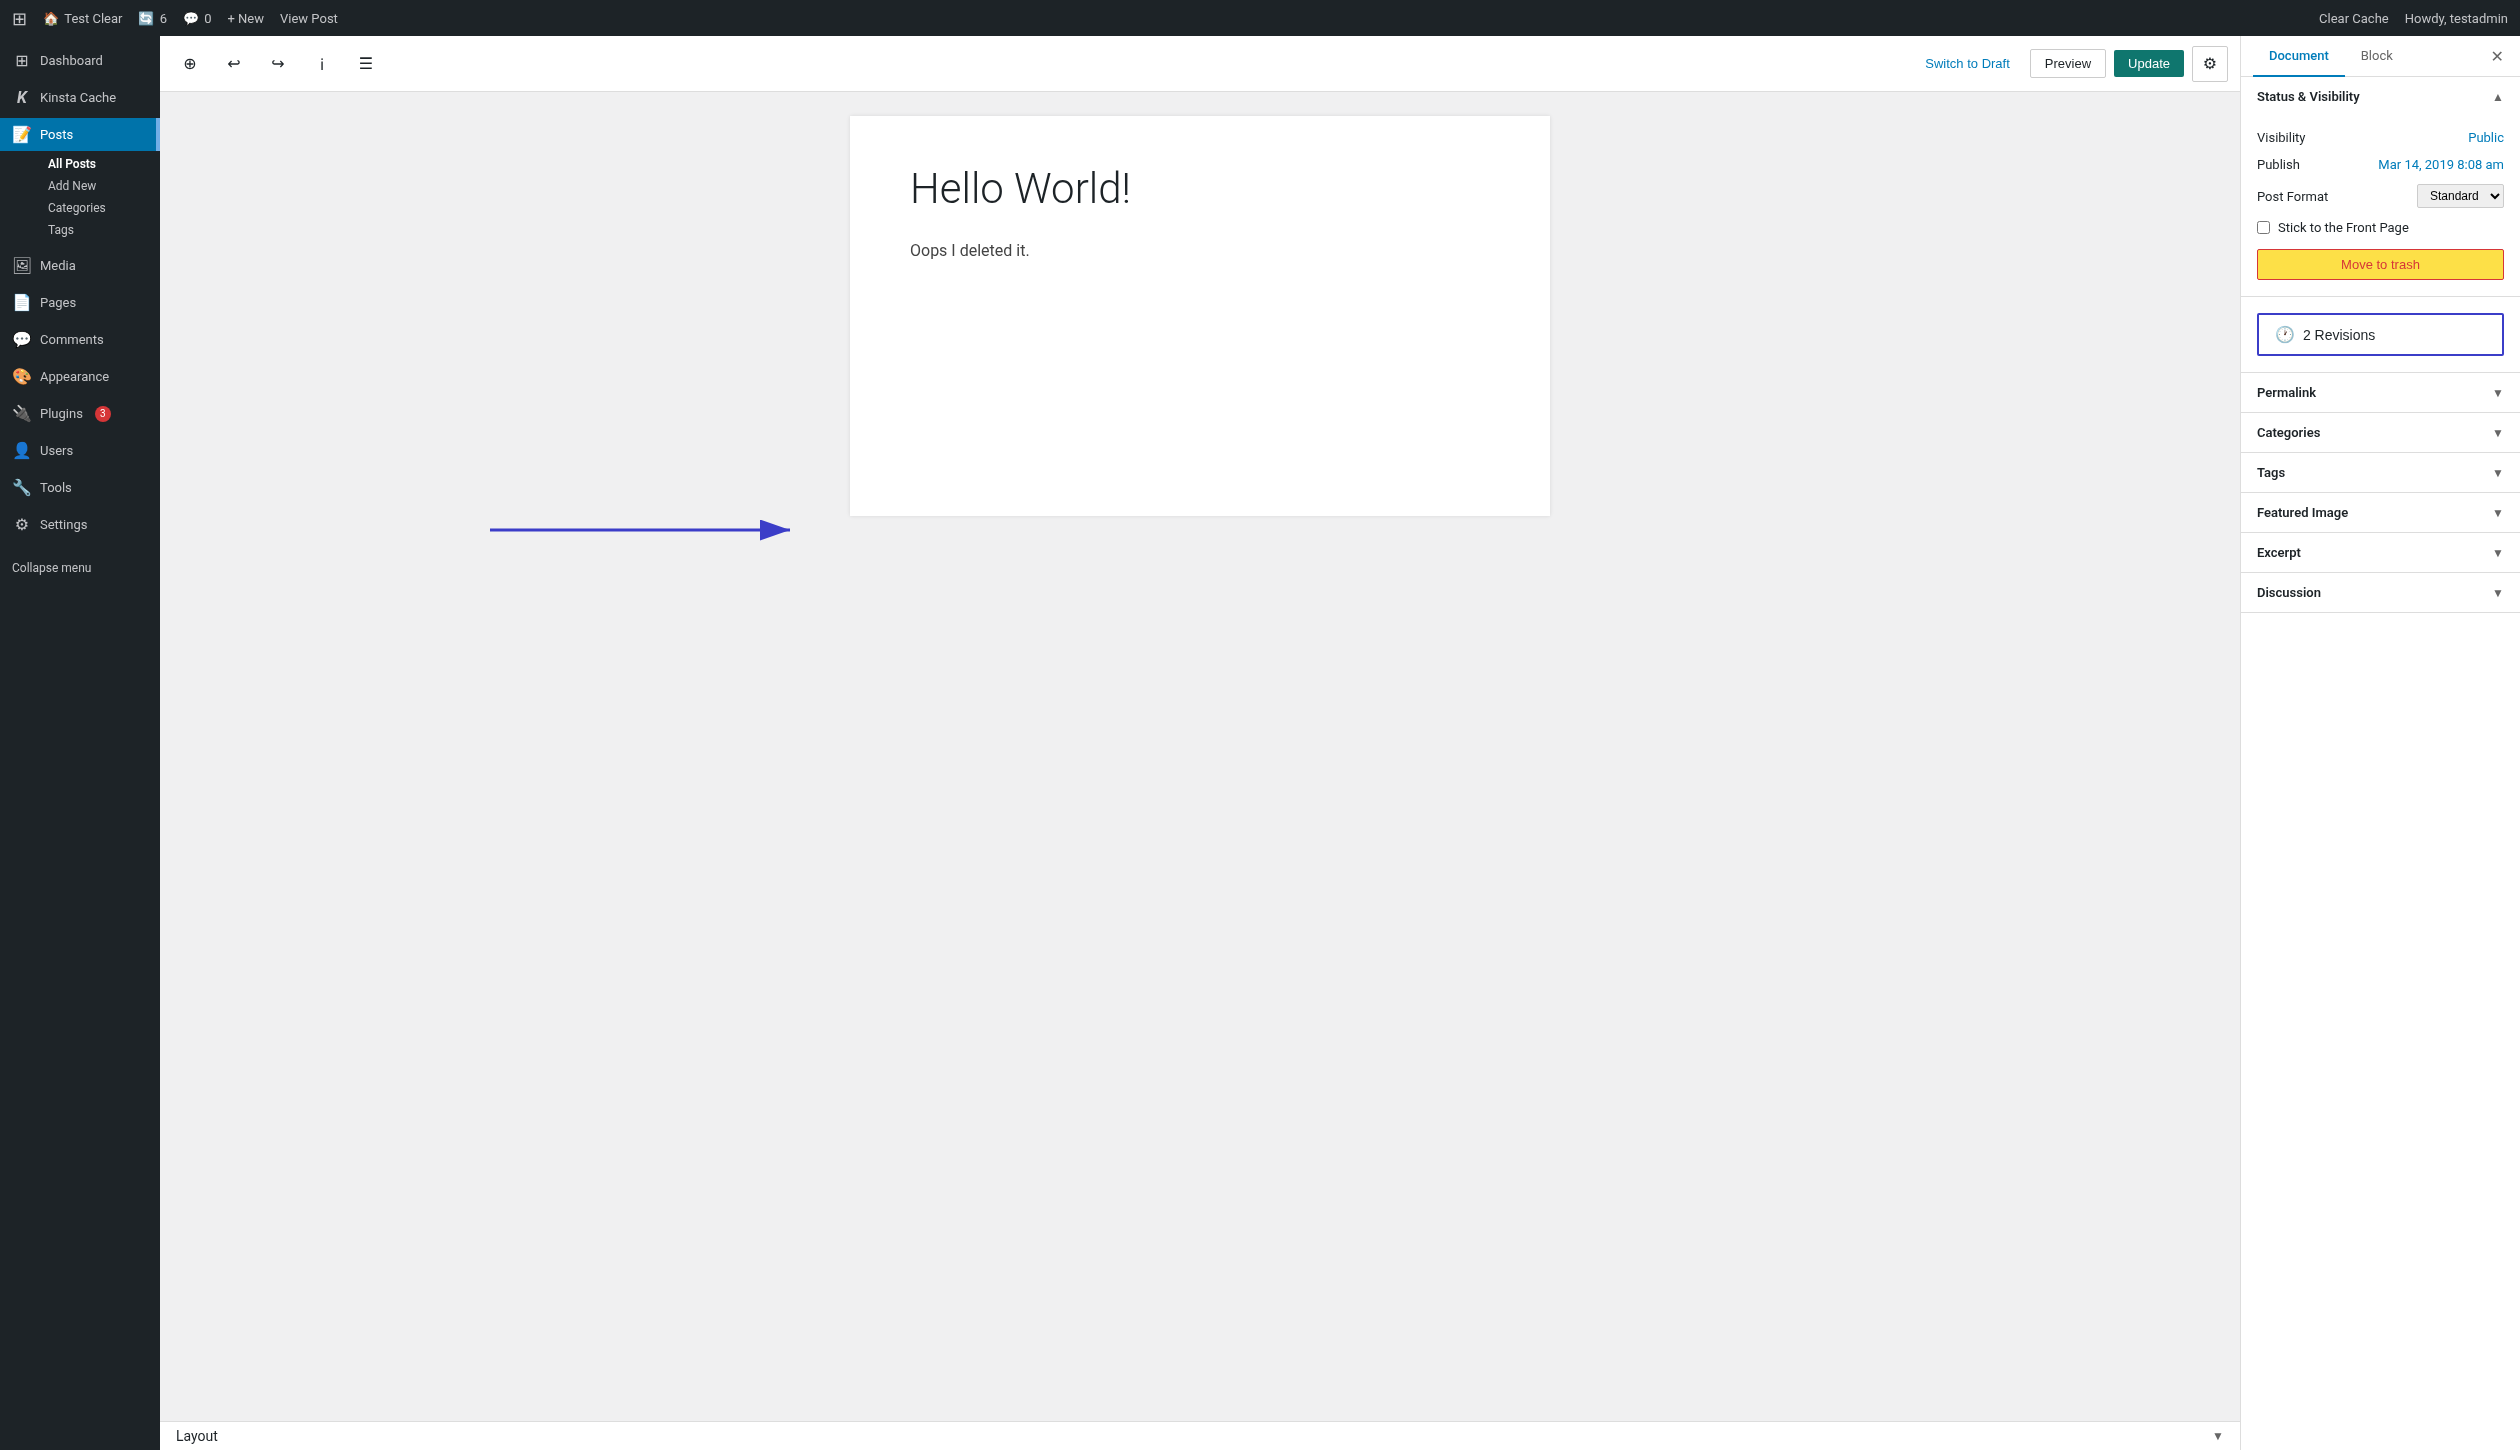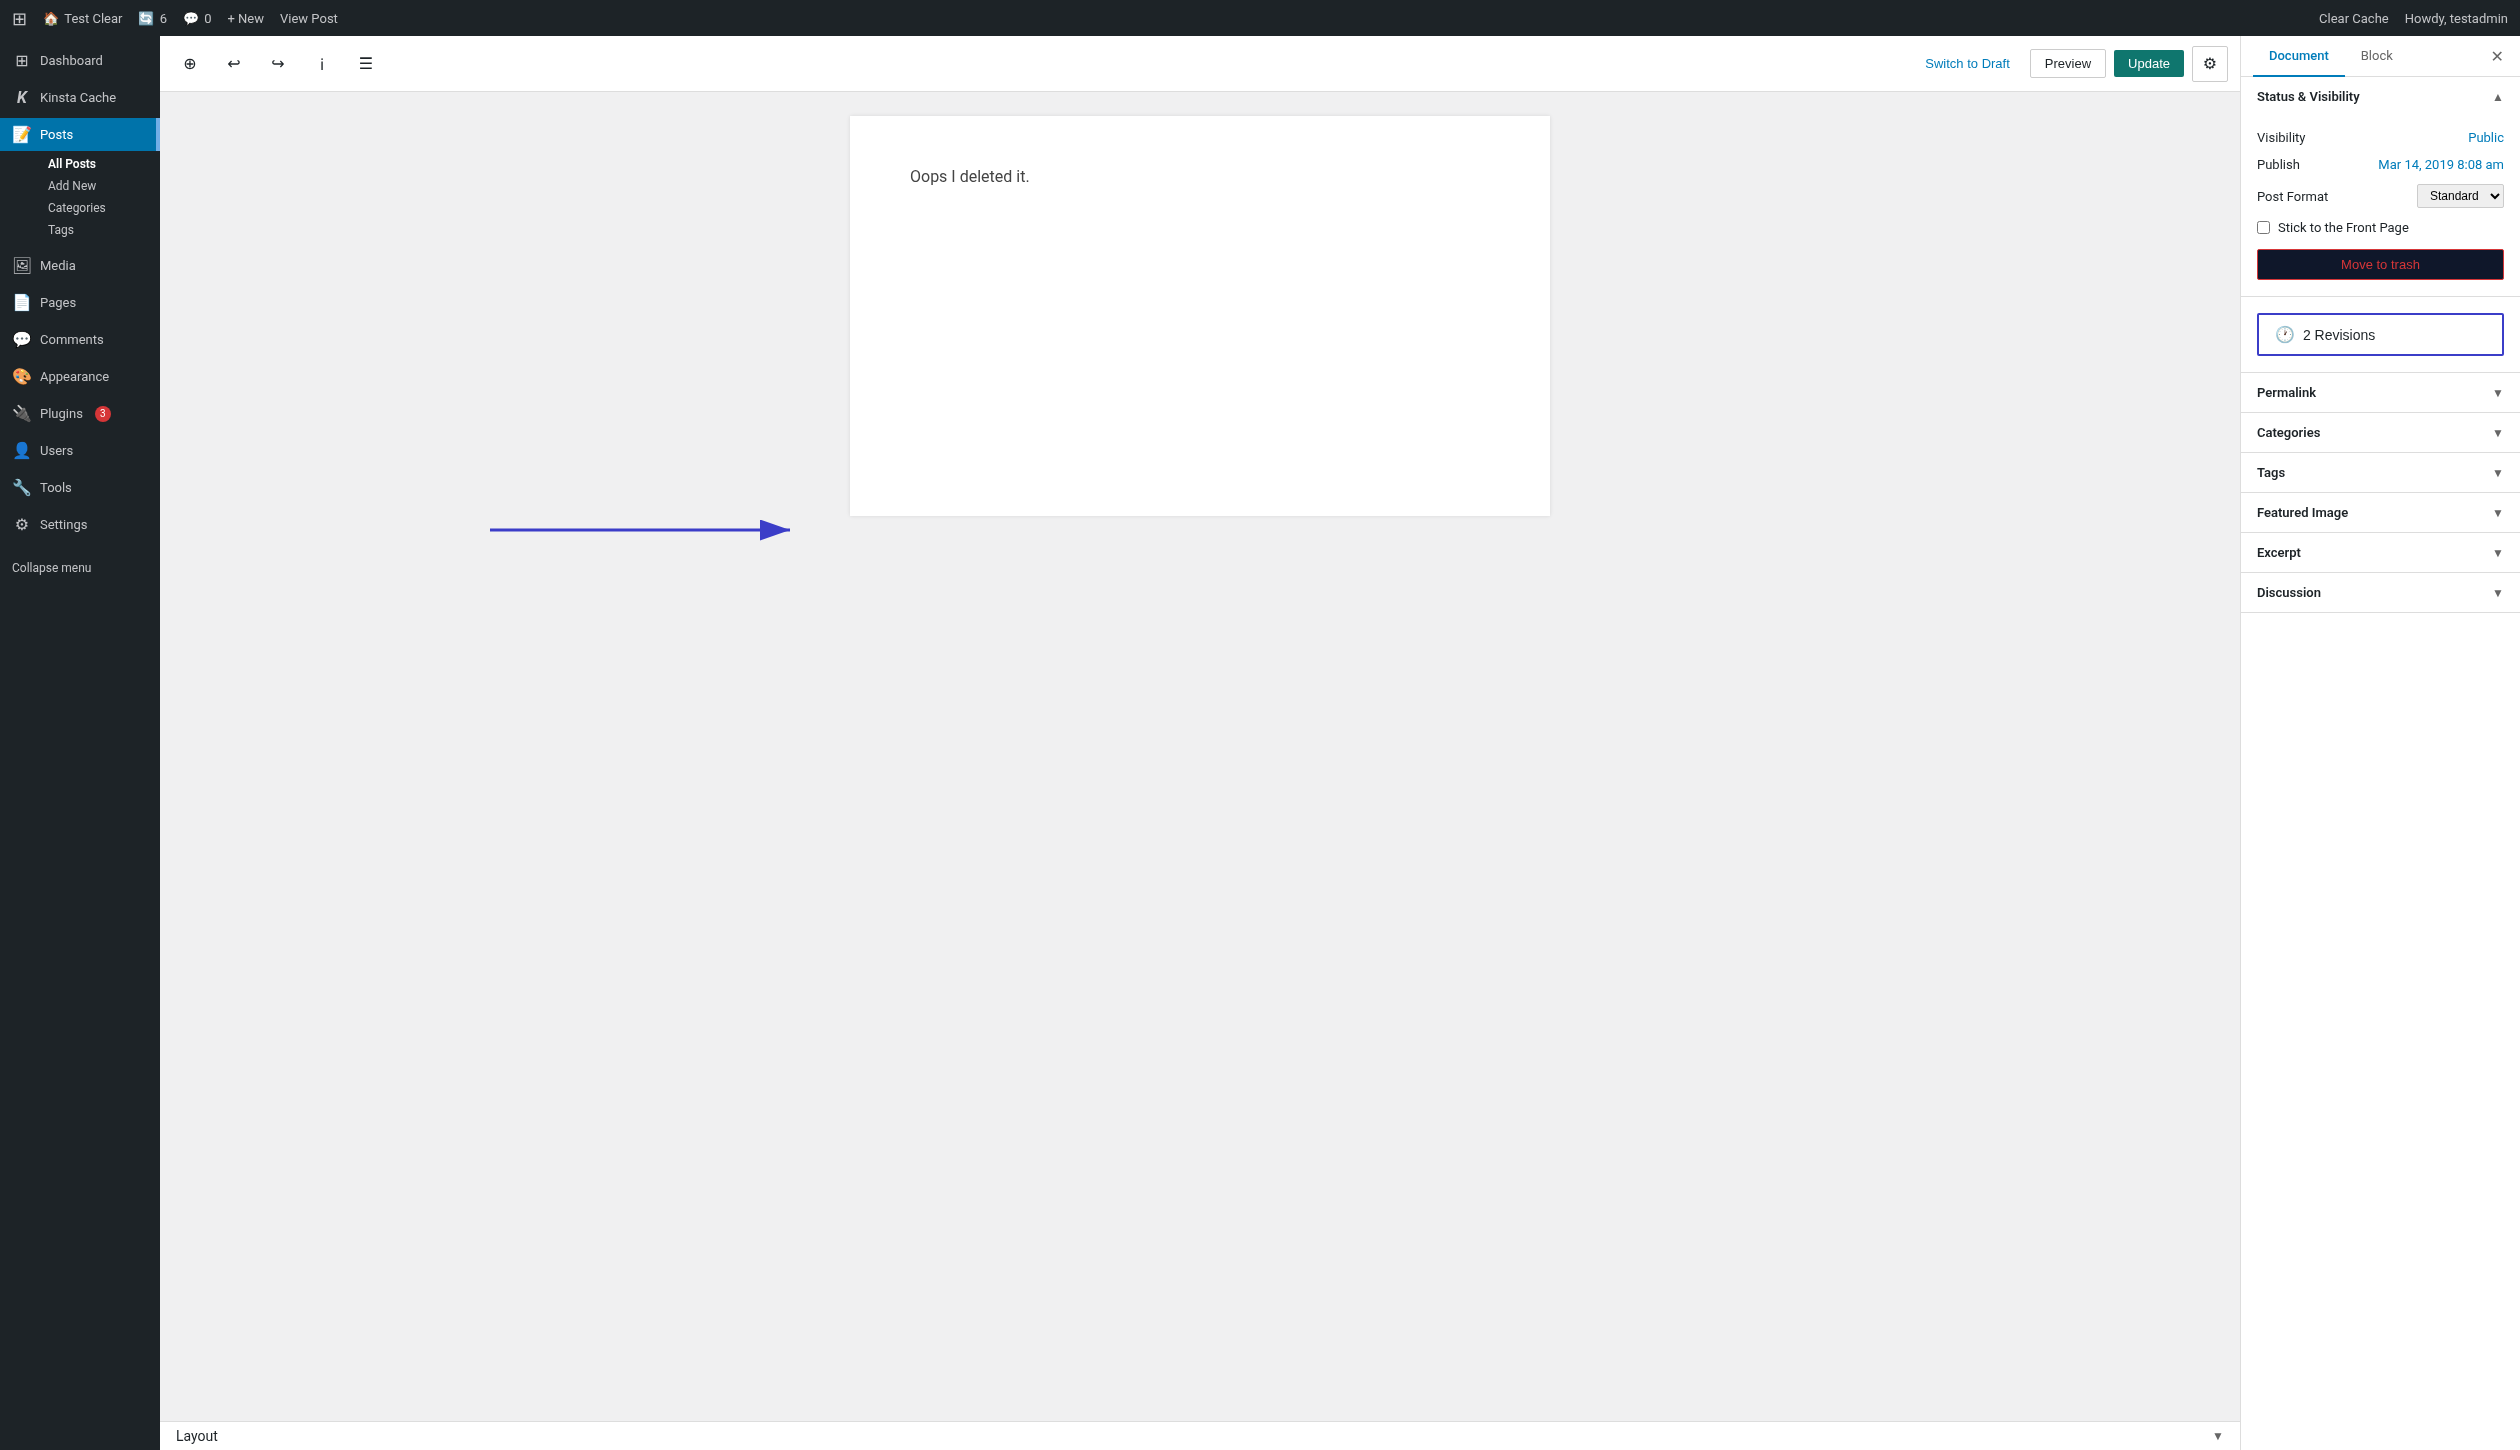--- a/index.html
+++ b/index.html
@@ -293,21 +293,21 @@
       padding: 6px 0;
       font-size: 13px;
       color: #1d2327;
     }
     .checkbox-row input[type="checkbox"] { cursor: pointer; }
 
     
     .trash-btn {
       width: 100%;
       border: 1px solid #d63638;
-      background: #0f172a;
+      background: #fde047;
       color: #d63638;
       padding: 7px 12px;
       font-size: 13px;
       cursor: pointer;
       border-radius: 2px;
       margin-top: 8px;
     }
 
     
     .revisions-btn {
@@ -470,20 +470,21 @@
       <button class="switch-draft-btn">Switch to Draft</button>
       <button class="preview-btn">Preview</button>
       <button class="update-btn">Update</button>
       <button class="settings-btn">
         <span>⚙</span>
       </button>
     </div>
 
     <div id="editor-content">
       <div id="post-canvas">
+        <h1 class="post-title">Hello World!</h1>
         <p class="post-body">Oops I deleted it.</p>
       </div>
     </div>
 
     <div id="layout-bar">
       <span class="layout-label">Layout</span>
       <span class="layout-chevron">▼</span>
     </div>
 
   </div>

